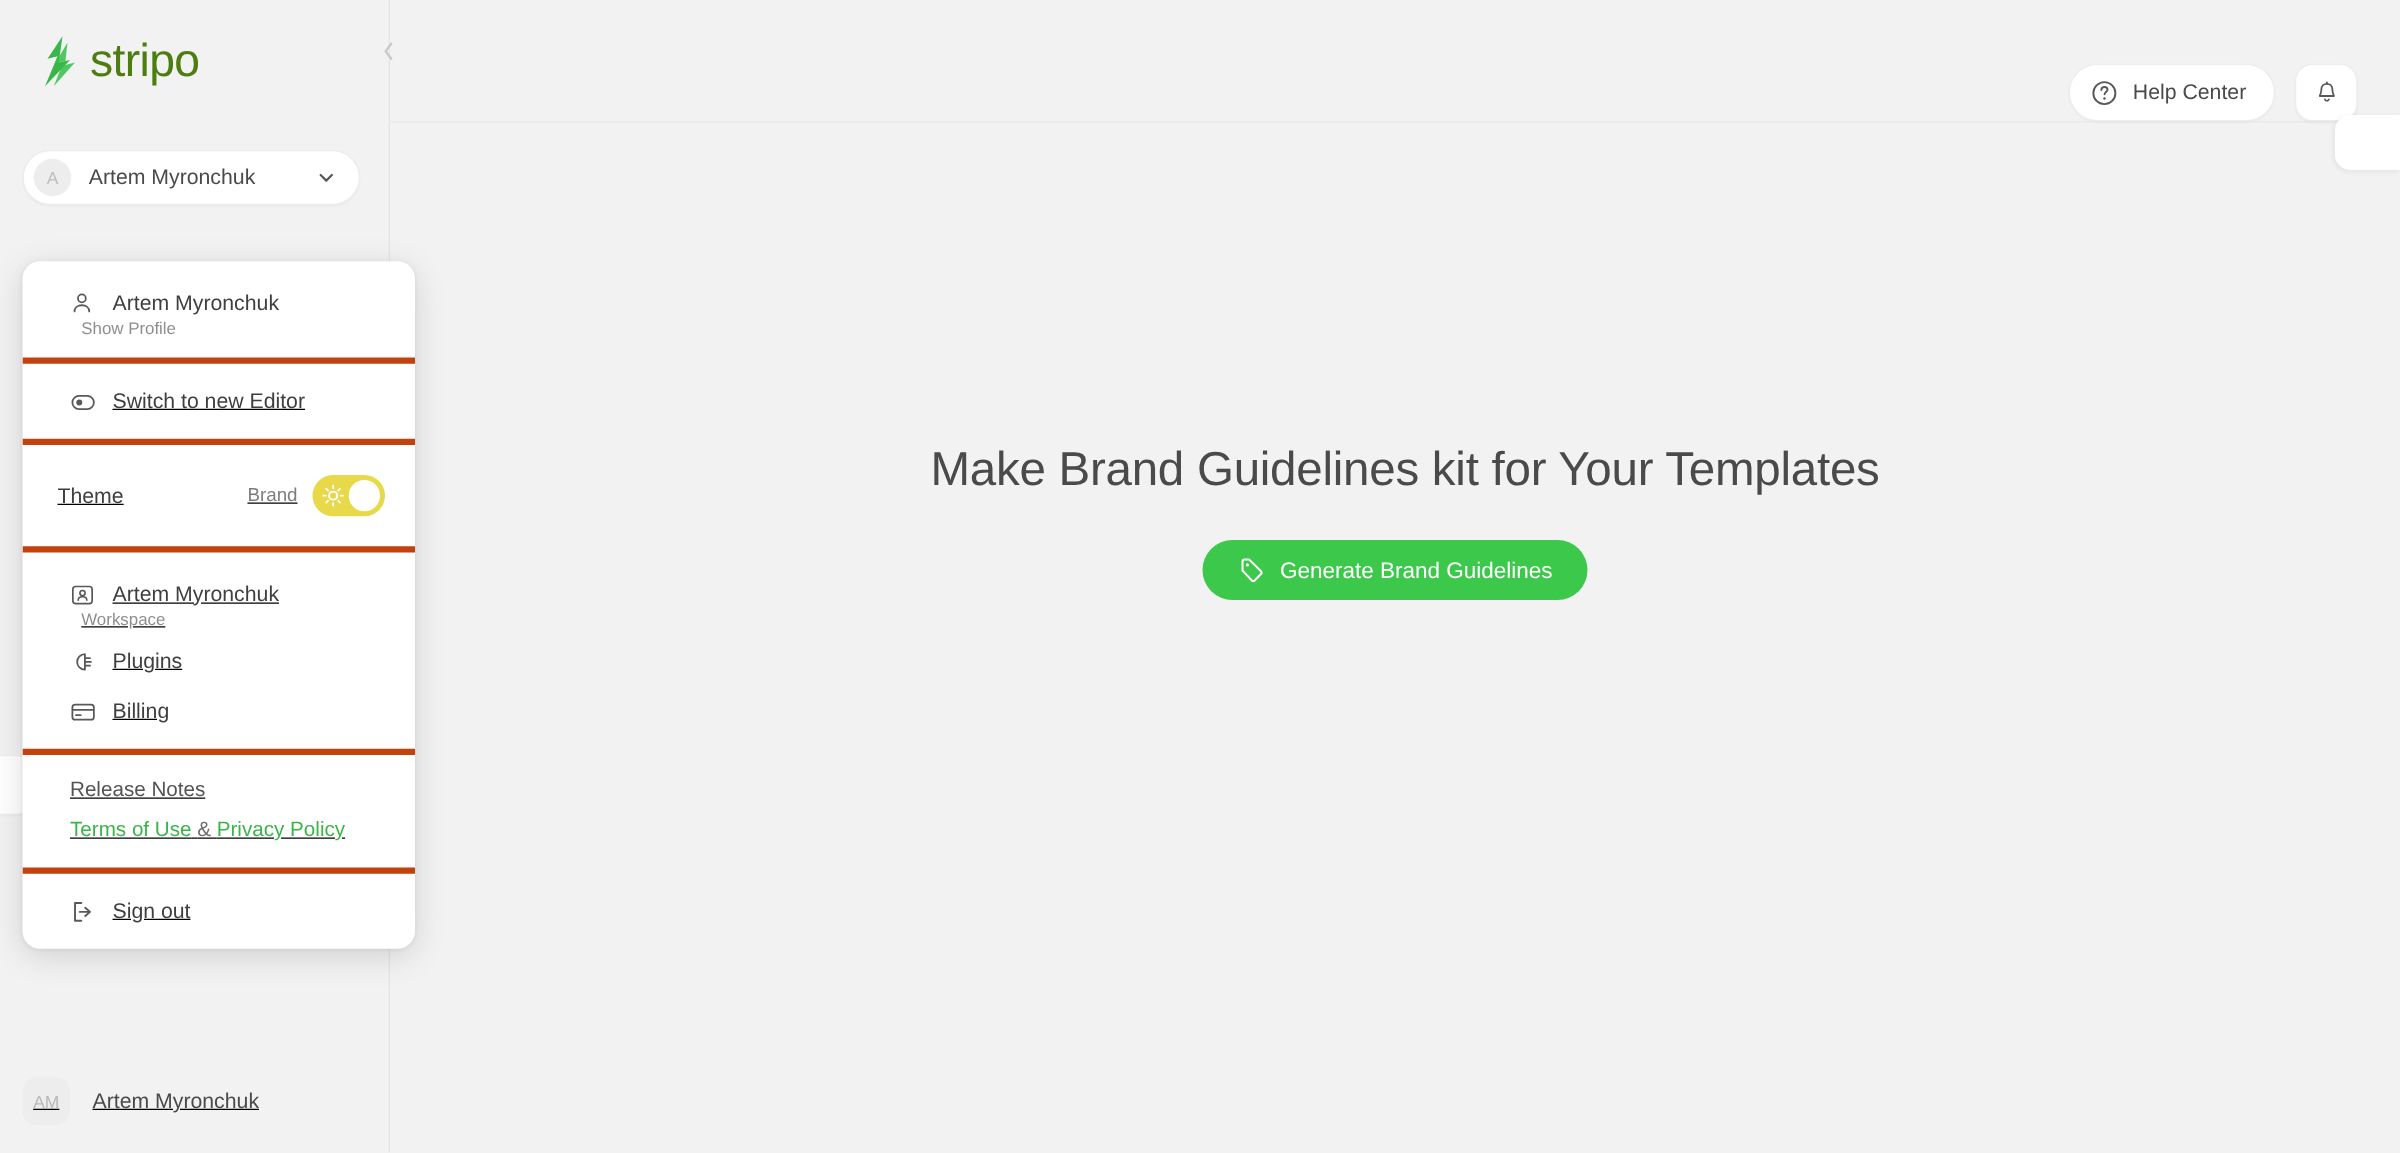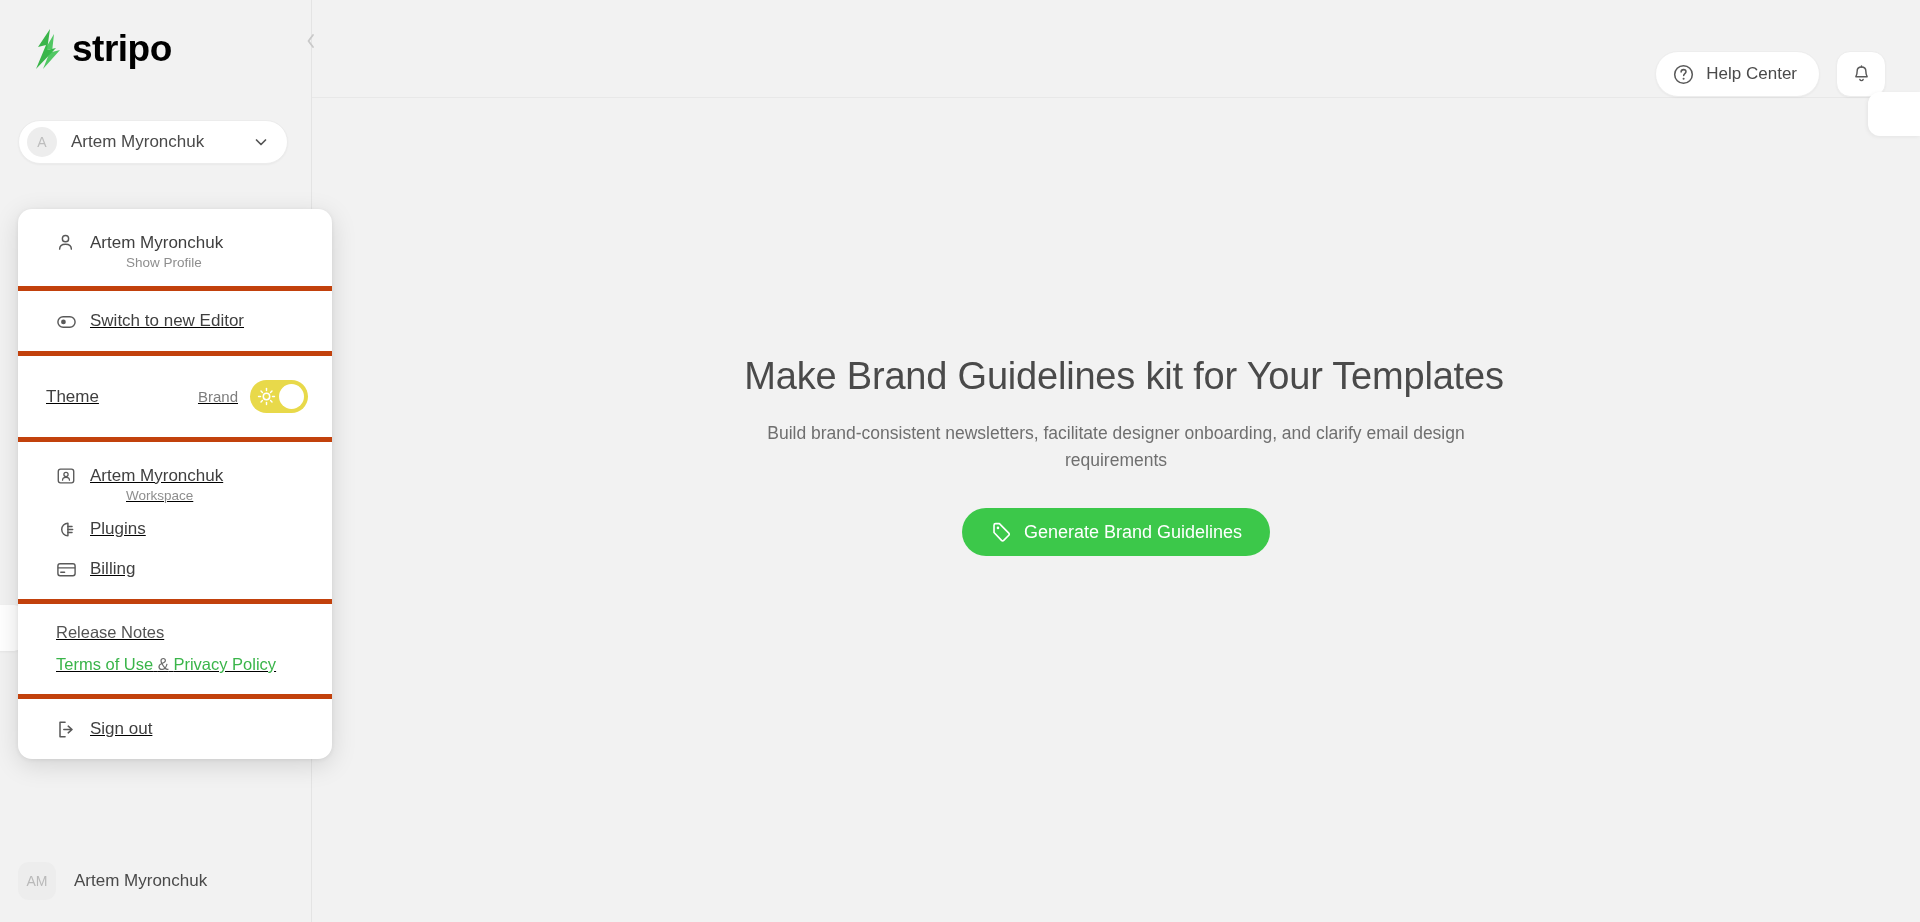--- a/index.html
+++ b/index.html
@@ -16,22 +16,22 @@
   .sidebar {
     width: 312px; height: 922px;
     background: #f2f2f2;
     border-right: 1px solid #e4e4e4;
     position: relative;
     flex: none;
   }
   .logo-row { height: 98px; display: flex; align-items: center; padding-left: 30px; }
   .logo-mark { width: 34px; height: 42px; flex: none; }
   .logo-text {
-    font-size: 37px; color: #000000; letter-spacing: -0.5px;
-    margin-left: 8px; font-weight: 700;
+    font-size: 37px; color: #4d7c0f; letter-spacing: -0.5px;
+    margin-left: 8px; font-weight: 400;
   }
   .workspace-select {
     position: absolute; left: 18px; top: 120px;
     width: 270px; height: 44px;
     background: #ffffff; border: 1px solid #ececec;
     border-radius: 22px;
     display: flex; align-items: center;
     box-shadow: 0 1px 2px rgba(0,0,0,0.04);
   }
   .ws-avatar {
@@ -52,21 +52,21 @@
 
   .active-pill {
     position: absolute; left: -10px; top: 605px;
     width: 34px; height: 46px; border-radius: 10px;
     background: #ffffff;
     box-shadow: 0 1px 3px rgba(0,0,0,0.05);
   }
 
   .sidebar-footer {
     position: absolute; left: 18px; bottom: 22px;
-    display: flex; align-items: center;
+    display: flex; align-items: center; text-decoration: underline;
   }
   .footer-avatar {
     width: 38px; height: 38px; border-radius: 11px;
     background: #ededed; color: #b9b9b9;
     font-size: 14px; display: flex; align-items: center; justify-content: center;
     flex: none;
   }
   .footer-name { font-size: 17px; color: #4a4a4a; margin-left: 18px; }
 
   
@@ -81,21 +81,21 @@
   }
   .menu-section { padding: 10px 0; }
   .menu-section + .menu-section { border-top: 5px solid #c2410c; text-decoration: underline; }
   .menu-row {
     display: flex; align-items: center;
     padding: 9px 0 9px 38px;
     min-height: 40px;
   }
   .menu-row .mi { width: 26px; flex: none; display: flex; align-items: center; color: #595959; }
   .menu-label { font-size: 17px; color: #3f3f3f; margin-left: 8px; }
-  .menu-sub { font-size: 13.5px; color: #8e8e8e; padding-left: 108px; margin-top: -4px; padding-bottom: 6px; }
+  .menu-sub { font-size: 13.5px; color: #8e8e8e; padding-left: 47px; margin-top: -4px; padding-bottom: 6px; }
   .profile-row { padding-bottom: 2px; }
 
   .theme-row {
     display: flex; align-items: center;
     padding: 14px 24px 14px 28px;
   }
   .theme-title { font-size: 17px; color: #3f3f3f; flex: 1; }
   .theme-mode { font-size: 15px; color: #7d7d7d; margin-right: 12px; }
   .theme-toggle {
     width: 58px; height: 33px; border-radius: 17px;
@@ -334,21 +334,20 @@
               <path d="M11 2.1v1.1" stroke="#595959" stroke-width="1.5" stroke-linecap="round"></path>
             </svg>
         </span>
       </button>
     </div>
 
     <div class="side-peek"></div>
 
     <section class="hero">
       <h1 class="hero-title">Make Brand Guidelines kit for Your Templates</h1>
-      <p class="hero-sub">Build brand-consistent newsletters, facilitate designer onboarding, and clarify email design requirements</p>
       <button class="cta">
         <span style="display:flex;">
           <svg width="23" height="23" viewBox="0 0 24 24">
             <path d="M4.2 4.4a1.6 1.6 0 0 1 1.6-1.6h4l9.8 9.8a1.6 1.6 0 0 1 0 2.3l-5.3 5.3a1.6 1.6 0 0 1-2.3 0L4.2 12z" fill="none" stroke="#ffffff" stroke-width="1.7" stroke-linejoin="round"></path>
             <circle cx="8.3" cy="7.2" r="1.35" fill="#ffffff"></circle>
           </svg>
         </span>
         <span>Generate Brand Guidelines</span>
       </button>
     </section>

